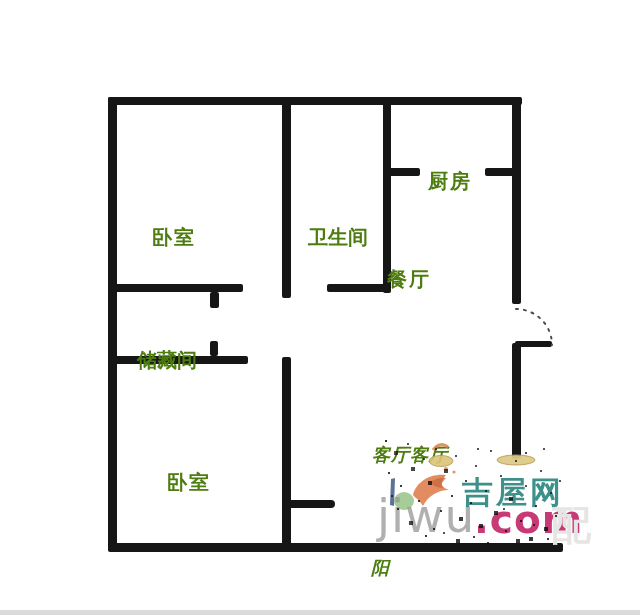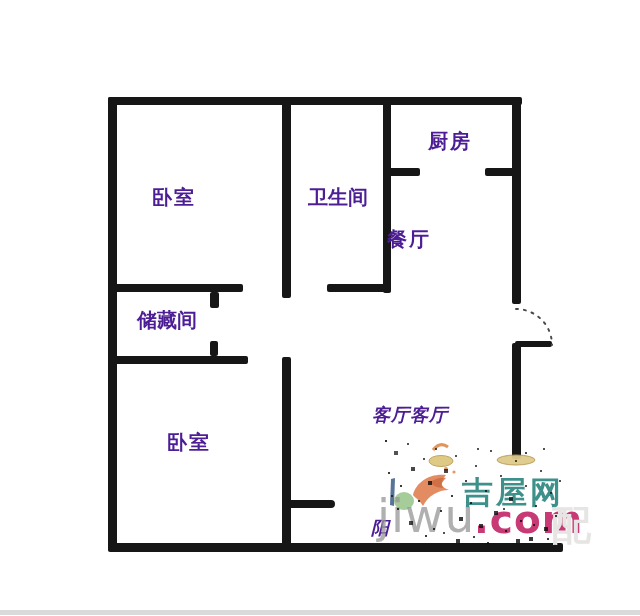--- a/index.html
+++ b/index.html
@@ -2,22 +2,22 @@
 <html><head>
 <meta charset="utf-8">
 <style>
   html,body{margin:0;padding:0;background:#ffffff;}
   .canvas{
     position:relative;width:640px;height:616px;background:#ffffff;overflow:hidden;
     font-family:"DejaVu Sans",sans-serif;
   }
   .wall{position:absolute;background:#161616;}
   .room-label{
-    position:absolute;color:#4c1d95;font-size:20px;line-height:1;
-    font-weight:600;letter-spacing:2px;white-space:nowrap;
+    position:absolute;color:#4d7c0f;font-size:20px;line-height:1;
+    font-weight:600;letter-spacing:2px;white-space:nowrap;margin-top:40px;
   }
   .room-label.small{font-size:18px;letter-spacing:1px;font-style:italic;}
   .door-arc{position:absolute;left:505px;top:300px;}
   
   .wm-latin{
     position:absolute;left:377px;top:492px;font-size:47px;font-weight:normal;
     color:#9a9a9a;opacity:.78;letter-spacing:1px;line-height:1;
   }
   .wm-tld{
     position:absolute;left:474px;top:500px;font-size:39px;font-weight:bold;

